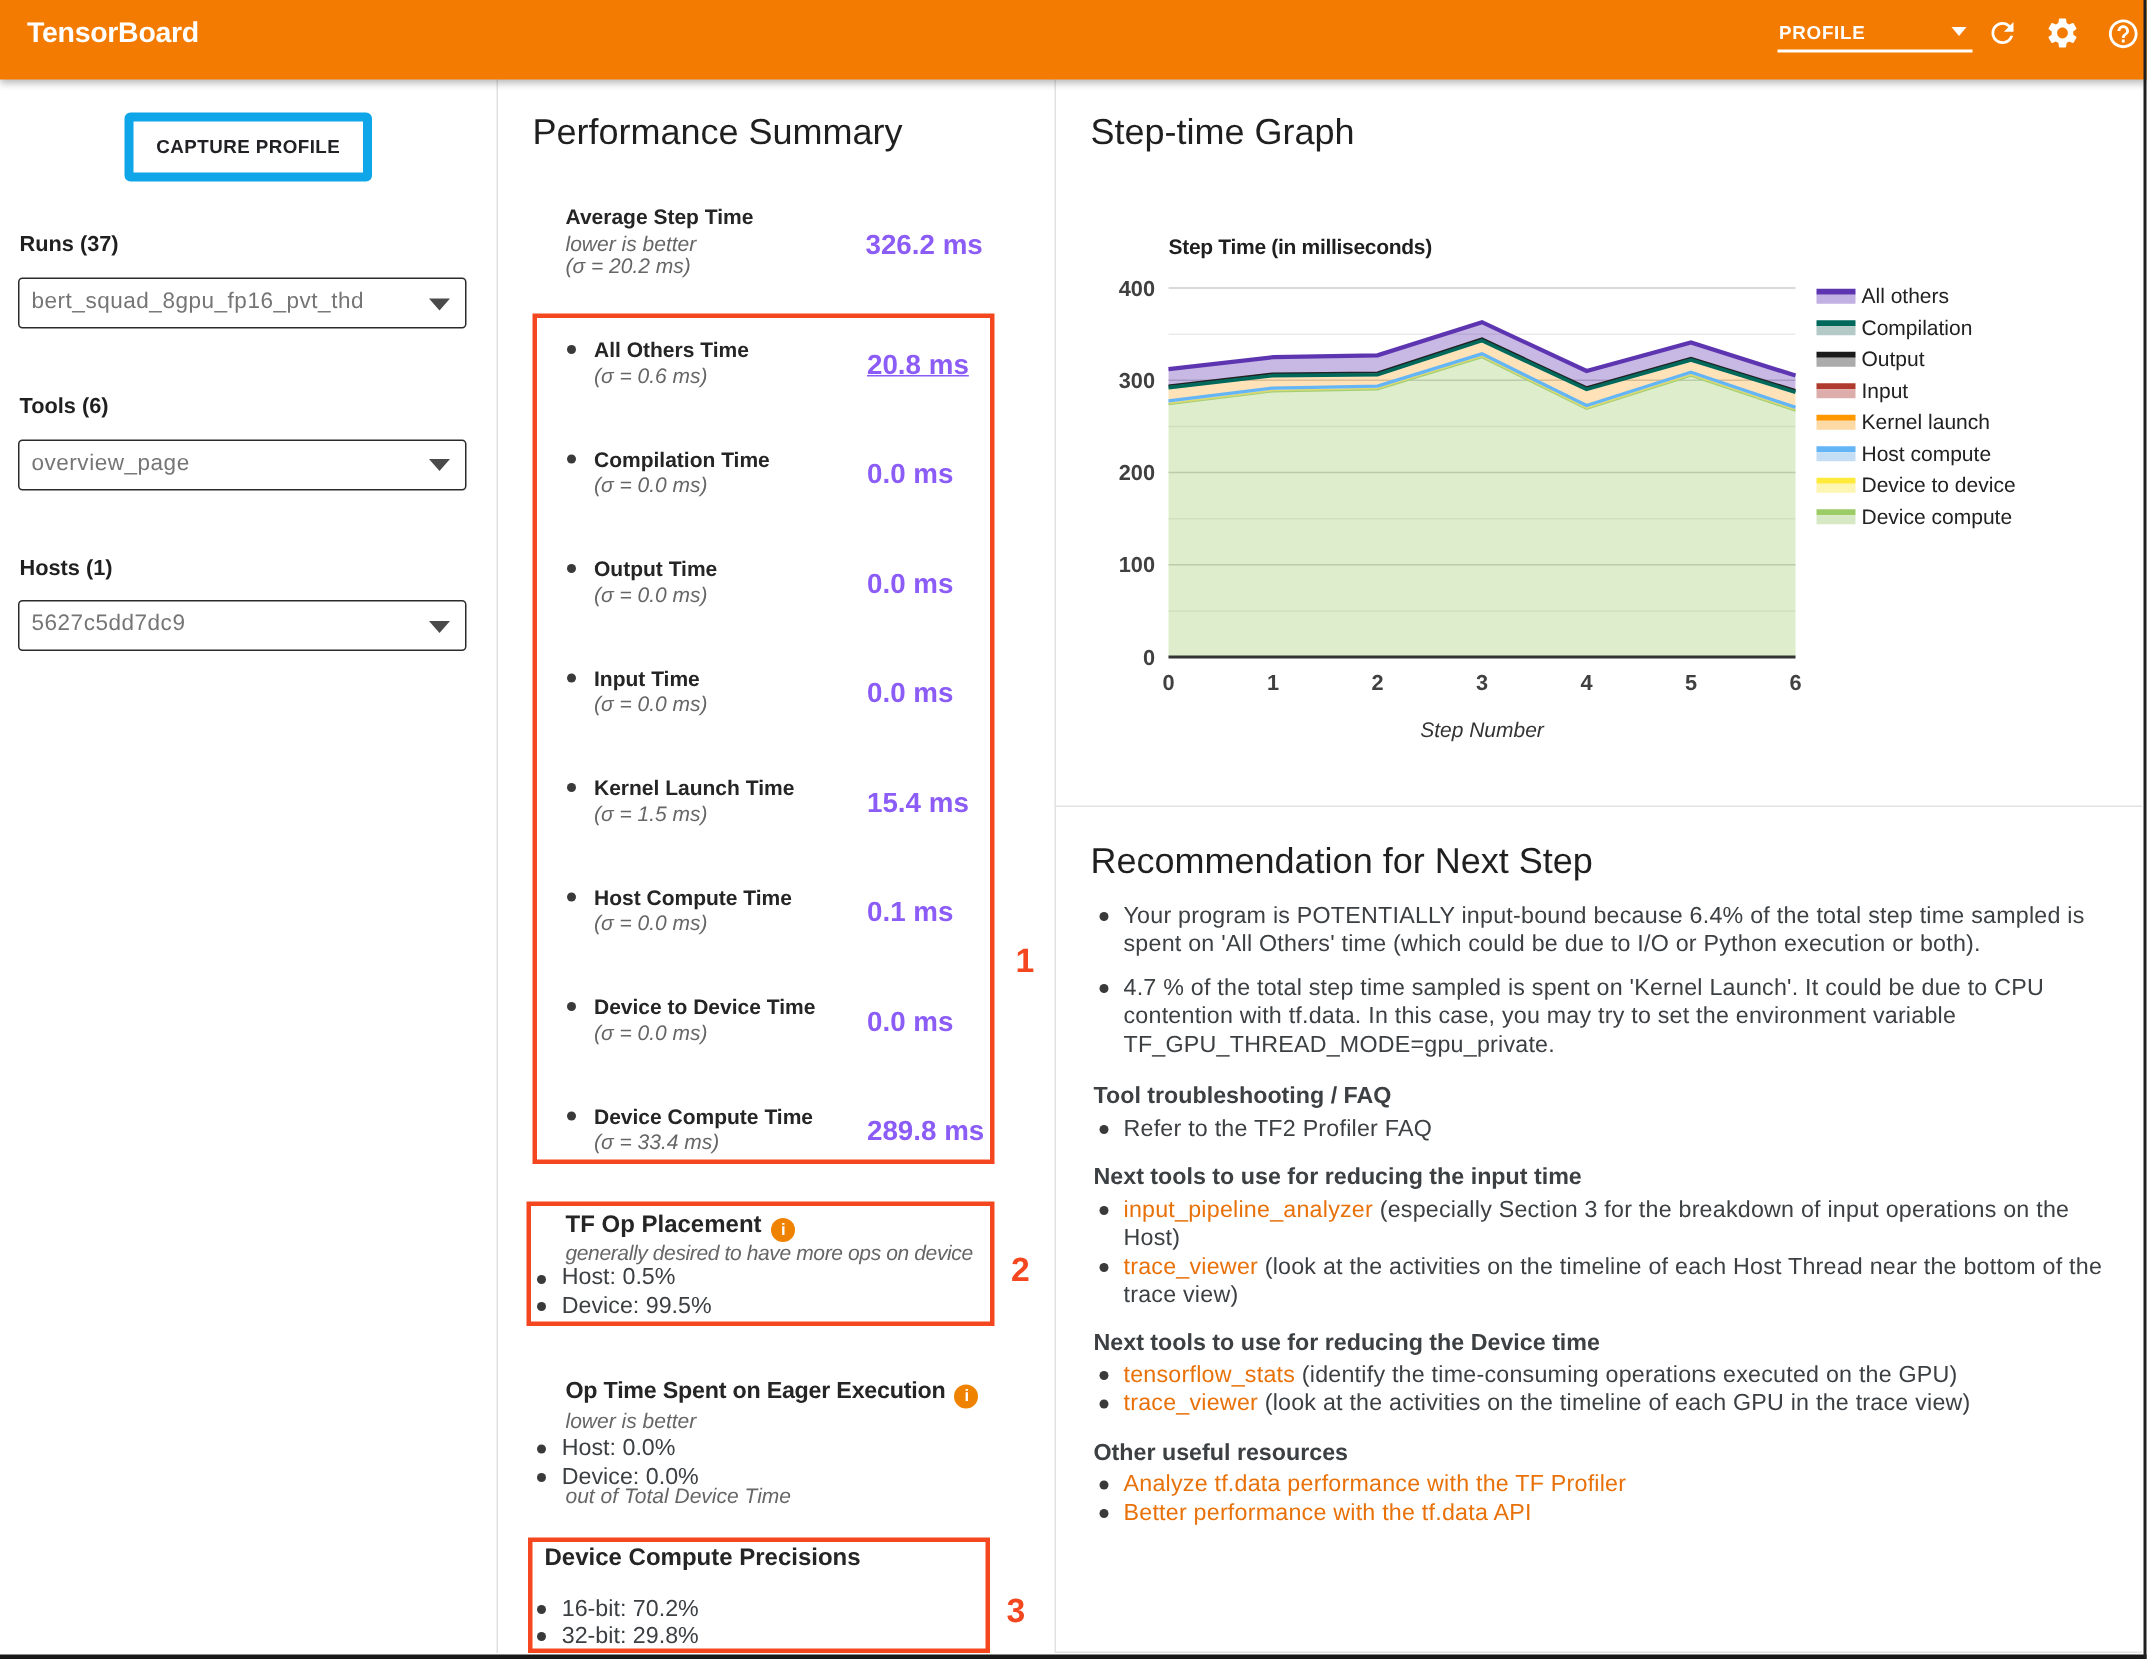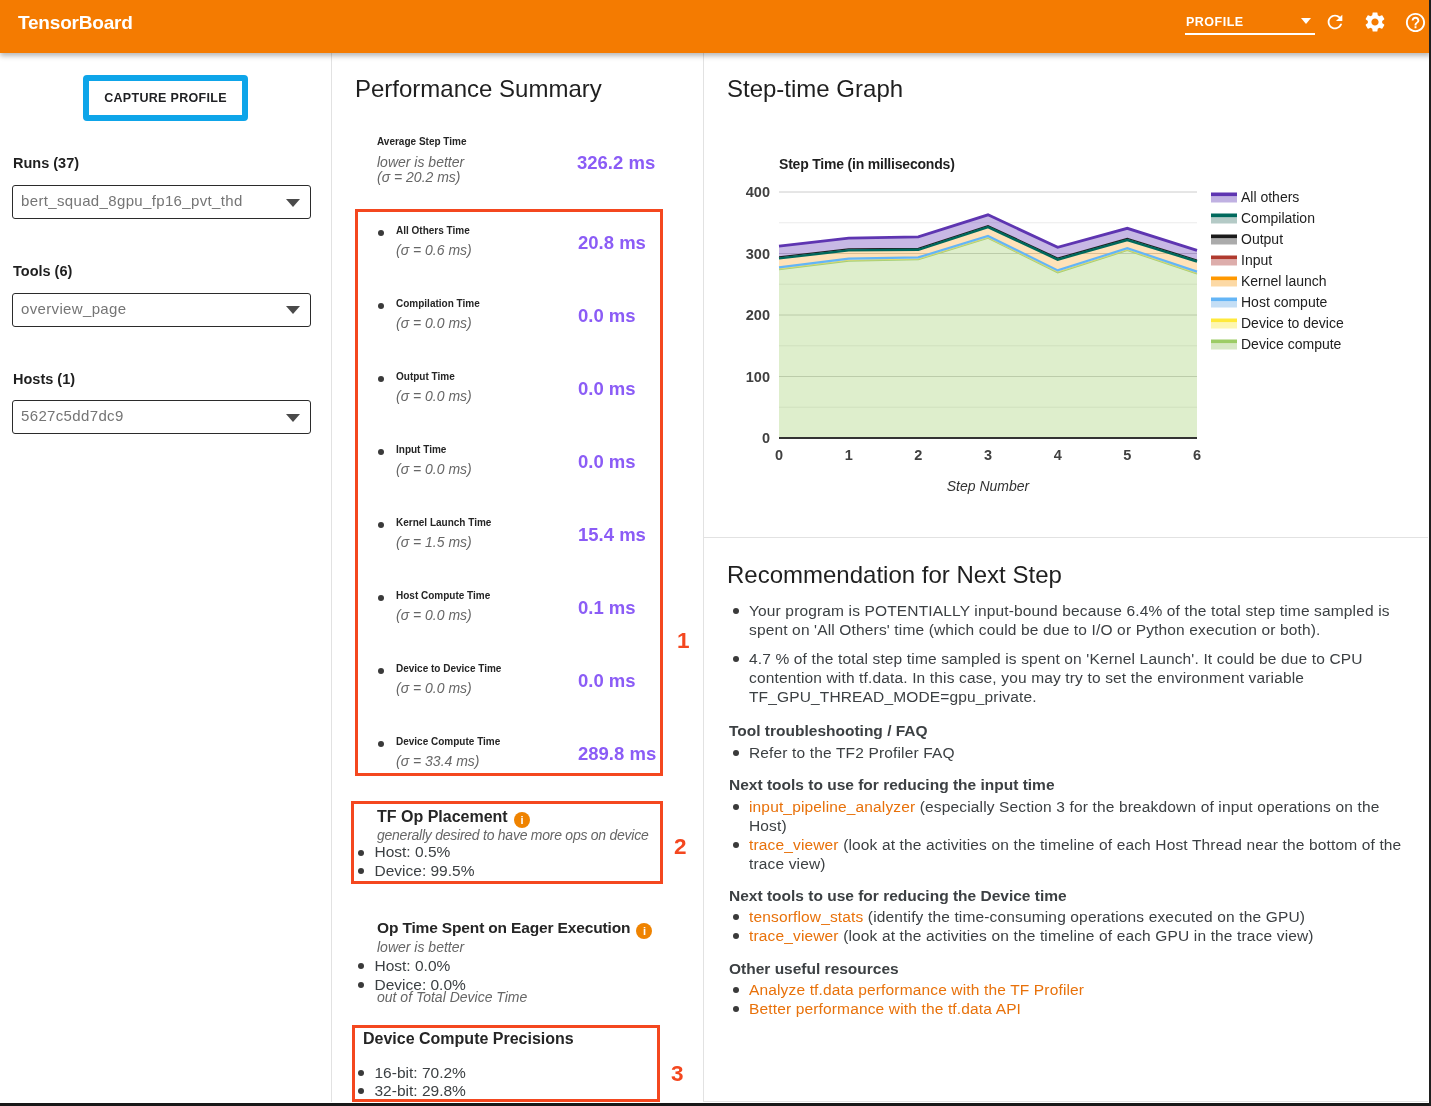--- a/index.html
+++ b/index.html
@@ -16,21 +16,21 @@
   .vline{top:53px;width:1px;height:1049px;background:#e2e2e2;}
   
   #capbtn{left:83px;top:75px;width:153px;height:34px;border:6px solid #0ea5e9;border-radius:4px;
           font-size:12.5px;font-weight:bold;letter-spacing:.3px;color:#202124;text-align:center;line-height:34px;}
   .sblabel{left:13px;font-size:14.5px;font-weight:bold;color:#1f1f1f;}
   .sel{left:12px;width:289px;height:32px;border:1px solid #2b2b2b;border-radius:3px;
        font-size:15px;letter-spacing:.35px;color:#757575;line-height:30px;padding-left:8px;}
   .selarrow{width:0;height:0;border-left:7px solid transparent;border-right:7px solid transparent;border-top:8px solid #4a4a4a;}
   
   .h1{font-size:24px;color:#1f1f1f;text-align:center;}
-  .mt{font-size:10px;font-weight:bold;color:#252525;white-space:nowrap;}
+  .mt{font-size:14px;font-weight:bold;color:#252525;white-space:nowrap;}
   .msg{font-size:14px;font-style:italic;color:#666;white-space:nowrap;}
   .mv{font-size:17.5px;font-weight:bold;color:#8b5cf6;white-space:nowrap;}
   .dot{width:6px;height:6px;border-radius:50%;background:#3a3a3a;}
   .redbox{border:3px solid #f4471f;}
   .rednum{color:#f4471f;font-size:22.5px;font-weight:bold;line-height:1;}
   .ib{font-size:15.5px;color:#3c4043;white-space:nowrap;}
   .info{width:16px;height:16px;border-radius:50%;background:#ef8300;color:#fff;font-size:11px;font-weight:bold;
         text-align:center;line-height:16px;font-style:normal;display:inline-block;vertical-align:-2px;margin-left:2px;}
   
   .rb{font-size:15.5px;font-weight:bold;color:#3c4043;white-space:nowrap;}
@@ -79,21 +79,21 @@
 <div class="abs msg" style="left:377px;top:154px;">lower is better</div>
 <div class="abs msg" style="left:377px;top:169px;">(σ = 20.2 ms)</div>
 <div class="abs mv" style="left:577px;top:152px;font-size:18.5px;">326.2 ms</div>
 
 <div class="abs redbox" style="left:354.5px;top:209px;width:302px;height:561px;"></div>
 <div class="abs rednum" style="left:677px;top:630px;">1</div>
 
 <div class="abs dot" style="left:378px;top:229.9px;"></div>
 <div class="abs mt" style="left:396px;top:224.5px;">All Others Time</div>
 <div class="abs msg" style="left:396px;top:241.5px;">(σ = 0.6 ms)</div>
-<div class="abs mv" style="left:578px;top:232.0px;font-size:18.5px;">20.8 ms</div>
+<div class="abs mv" style="left:578px;top:232.0px;font-size:18.5px;text-decoration:underline;">20.8 ms</div>
 
 <div class="abs dot" style="left:378px;top:302.9px;"></div>
 <div class="abs mt" style="left:396px;top:297.5px;">Compilation Time</div>
 <div class="abs msg" style="left:396px;top:314.5px;">(σ = 0.0 ms)</div>
 <div class="abs mv" style="left:578px;top:305.0px;font-size:18.5px;">0.0 ms</div>
 
 <div class="abs dot" style="left:378px;top:375.9px;"></div>
 <div class="abs mt" style="left:396px;top:370.5px;">Output Time</div>
 <div class="abs msg" style="left:396px;top:387.5px;">(σ = 0.0 ms)</div>
 <div class="abs mv" style="left:578px;top:378.0px;font-size:18.5px;">0.0 ms</div>

